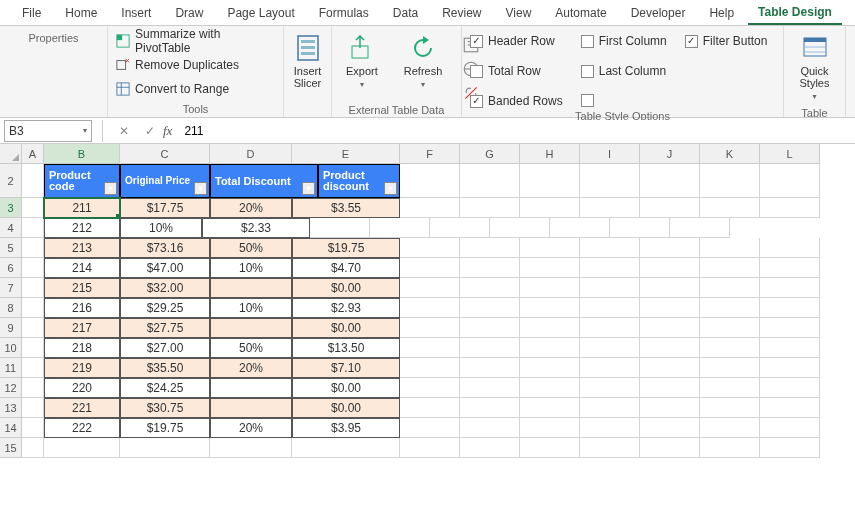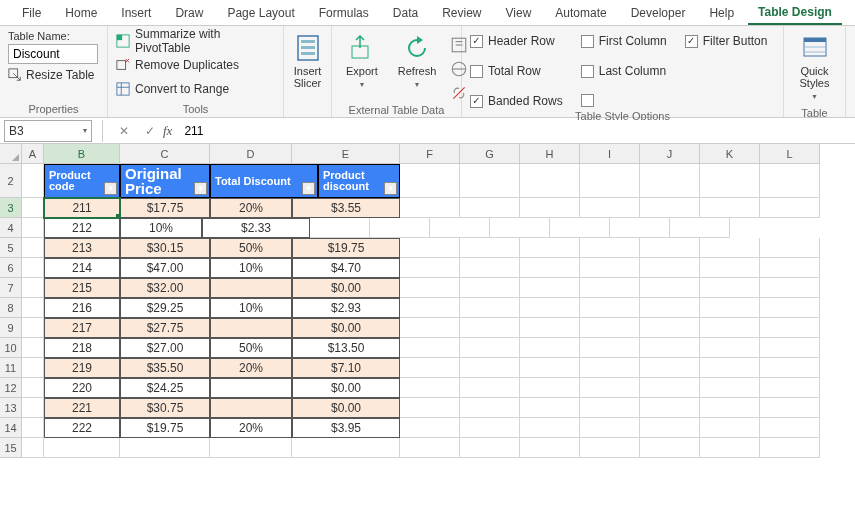--- a/index.html
+++ b/index.html
@@ -26,21 +26,21 @@
 .tool-row { display: flex; align-items: center; gap: 5px; cursor: pointer; height: 22px; }
 .tool-row .mini-icon svg { width: 14px; height: 14px; }
 
 
 .bigbtn { display: flex; flex-direction: column; align-items: center; justify-content: center; gap: 3px; padding: 4px 6px; cursor: pointer; }
 .bigbtn .big-icon { width: 28px; height: 28px; display:flex; align-items:center; justify-content:center; }
 .bigbtn .lbl { font-size: 11px; text-align: center; line-height: 12px; }
 .caret-down { font-size: 8px; color: #666; }
 
 
-.ext-row { display: flex; align-items: flex-start; gap: 8px; }
+.ext-row { display: flex; align-items: flex-start; gap: 14px; }
 .ext-small-col { display:flex; flex-direction: column; gap: 6px; padding-top: 6px; }
 .ext-small-col .sm { width:18px; height:18px; cursor:pointer; display:flex; align-items:center; justify-content:center; }
 
 
 .tso-cols { display: flex; gap: 18px; }
 .tso-col { display:flex; flex-direction:column; gap: 16px; padding-top: 4px; }
 .chk-row { display:flex; align-items:center; gap:5px; cursor:pointer; }
 .chk { width:13px; height:13px; border:1px solid #888; display:flex; align-items:center; justify-content:center; background:#fff; }
 .chk.checked::after { content:"✓"; font-size:10px; color:#333; line-height:1; }
 
@@ -91,33 +91,20 @@
     <div class="tab">Review</div>
     <div class="tab">View</div>
     <div class="tab">Automate</div>
     <div class="tab">Developer</div>
     <div class="tab">Help</div>
     <div class="tab active">Table Design</div>
   </div>
 
 <div class="ribbon">
   <div class="group" style="width:108px;">
-    <div class="group-body">
-      <div class="prop-label">Table Name:</div>
-      <input class="tablename-input" value="Discount" style="">
-      <div class="resize-row">
-        <span class="mini-icon">
-            <svg viewBox="0 0 16 16">
-              <rect x="1" y="1" width="10" height="10" fill="none" stroke="#555"></rect>
-              <path d="M6 6 L14 14 M14 10 V14 H10" stroke="#555" fill="none"></path>
-            </svg>
-          </span>
-        <span>Resize Table</span>
-      </div>
-    </div>
     <div class="group-label">Properties</div>
   </div>
 
   <div class="group" style="width:176px;">
     <div class="group-body">
       <div class="tool-row">
           <span class="mini-icon">
             <svg viewBox="0 0 16 16">
               <rect x="1" y="1" width="14" height="14" fill="none" stroke="#2a7"></rect>
               <rect x="1" y="1" width="6" height="6" fill="#2a7"></rect>
@@ -295,21 +282,21 @@
     </div>
   <div id="gridbody">
       <div class="row" style="height: 34px;">
         <div class="rh" style="height: 34px;">2</div>
         <div class="cell cA" style="height: 34px;"></div>
         <div class="cell cB thdr" style="height: 34px;">
           <span style="line-height: 1; font-size: 11px;">Product code</span>
           <span class="dd">▾</span>
         </div>
         <div class="cell cC thdr" style="height: 34px;">
-          <span style="line-height: 1; font-size: 15px;">Original Price</span>
+          <span style="line-height: 1; font-size: 10px;">Original Price</span>
           <span class="dd">▾</span>
         </div>
         <div class="cell cE thdr" style="height: 34px;">
           <span style="line-height: 1; font-size: 11px;">Total Discount</span>
           <span class="dd">▾</span>
         </div>
         <div class="cell cD thdr" style="height: 34px;">
           <span style="line-height: 1; font-size: 11px;">Product discount</span>
           <span class="dd">▾</span>
         </div>
@@ -347,21 +334,21 @@
         <div class="cell cH"></div>
         <div class="cell cI"></div>
         <div class="cell cJ"></div>
         <div class="cell cK"></div>
         <div class="cell cL"></div>
       </div>
       <div class="row">
         <div class="rh">5</div>
         <div class="cell cA"></div>
         <div class="cell cB tblcell band">213</div>
-        <div class="cell cC tblcell band">$30.15</div>
+        <div class="cell cC tblcell band">$73.16</div>
         <div class="cell cD tblcell band">50%</div>
         <div class="cell cE tblcell band">$19.75</div>
         <div class="cell cF"></div>
         <div class="cell cG"></div>
         <div class="cell cH"></div>
         <div class="cell cI"></div>
         <div class="cell cJ"></div>
         <div class="cell cK"></div>
         <div class="cell cL"></div>
       </div>

